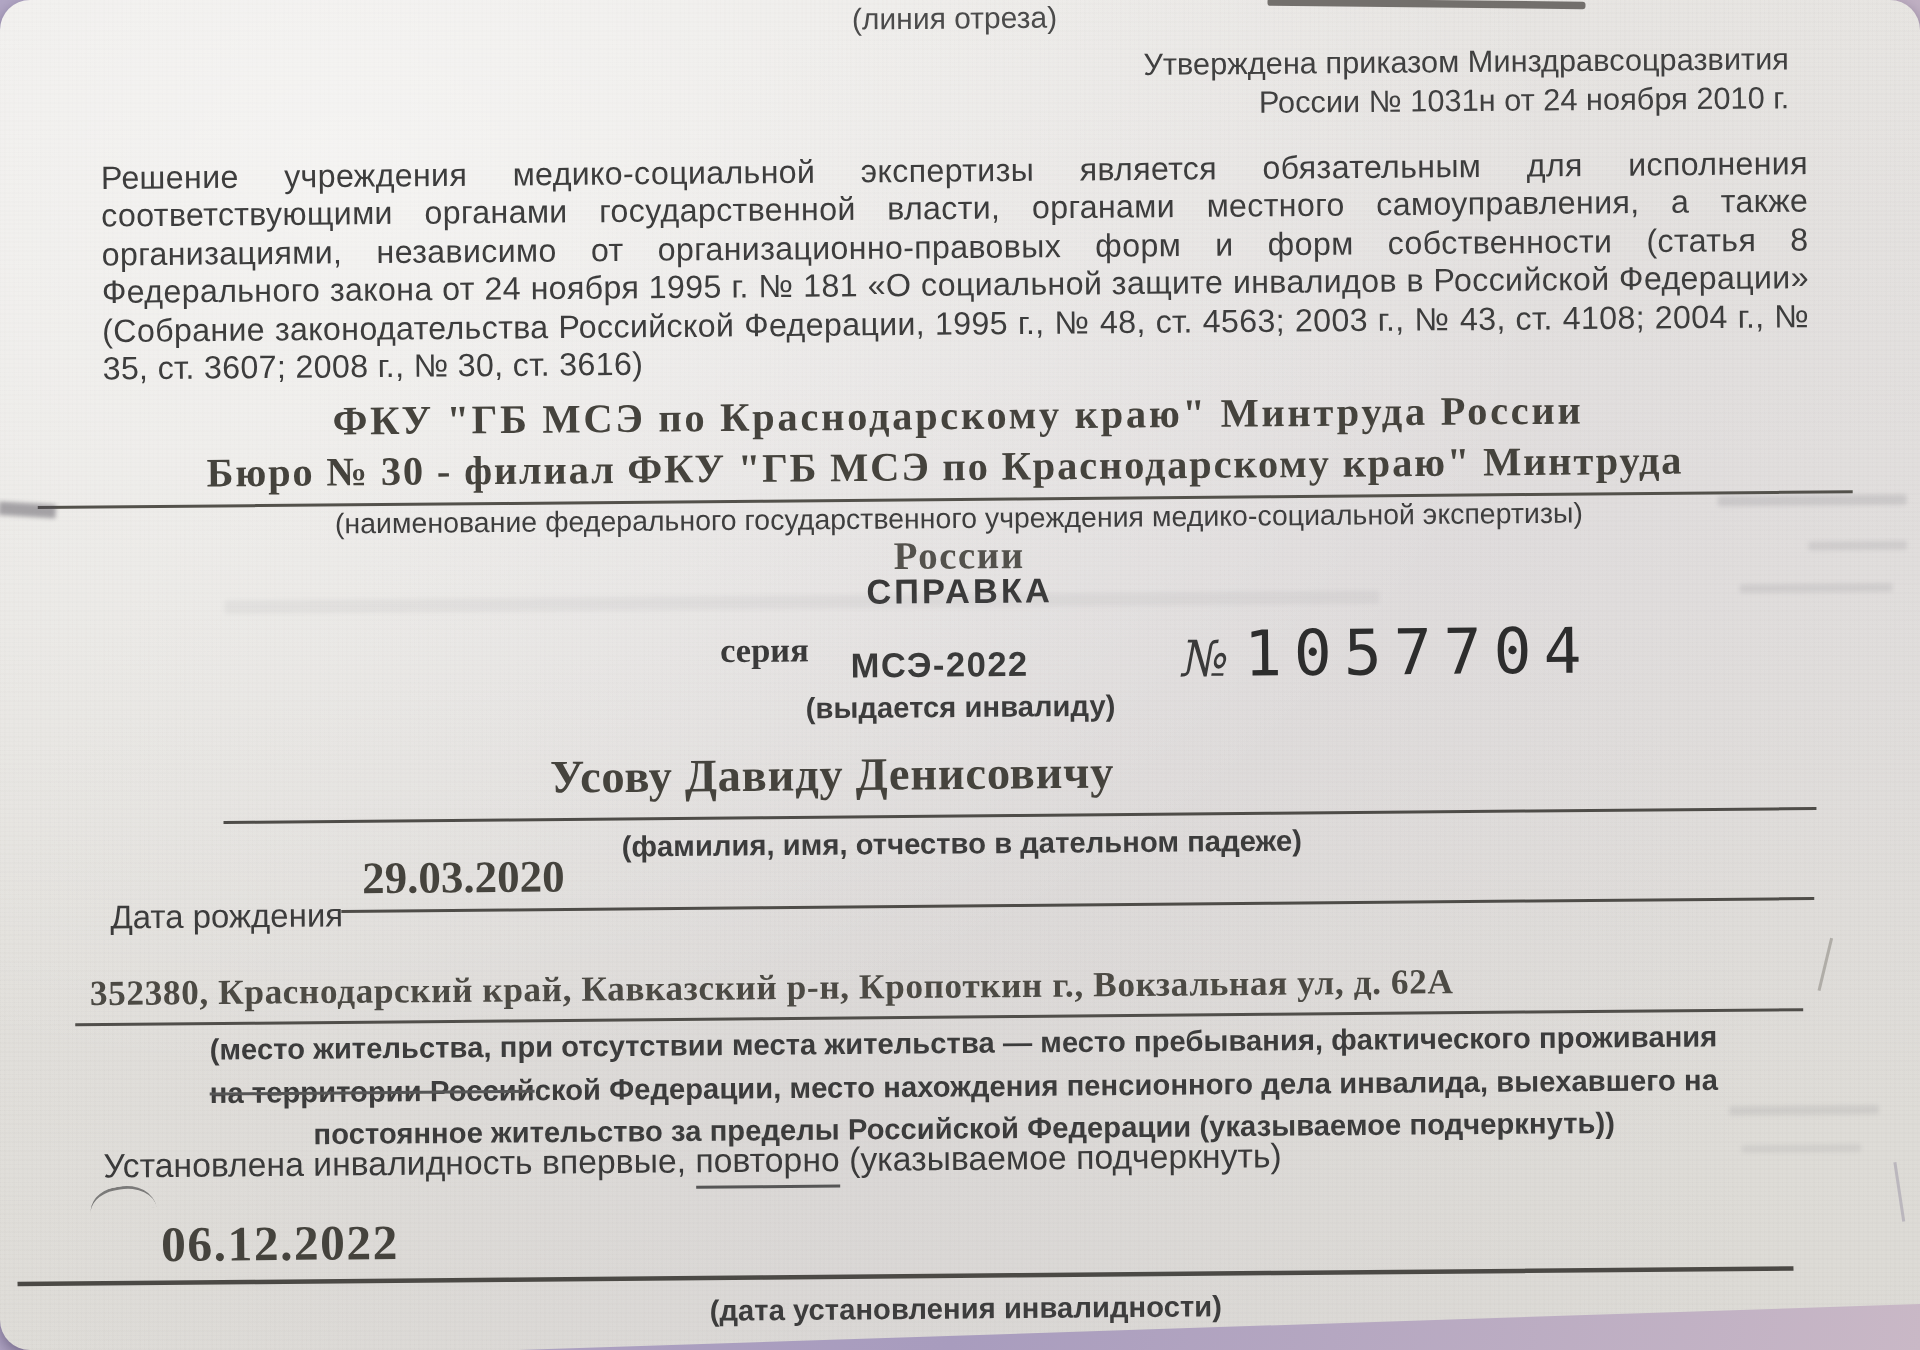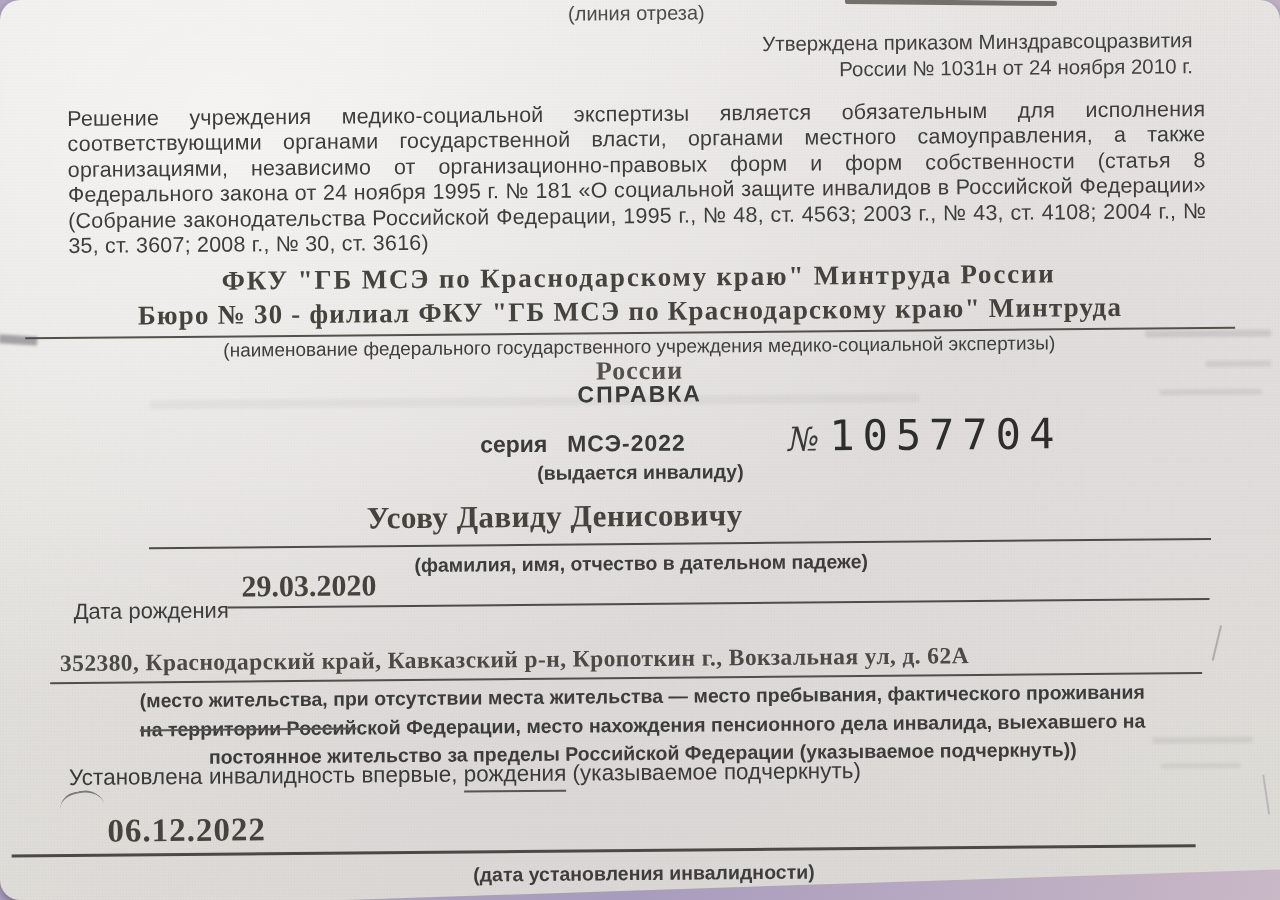--- a/index.html
+++ b/index.html
@@ -78,21 +78,21 @@
     text-align: center;
     font-size: 26px; letter-spacing: 1px;
     opacity: 0.9;
   }
   .title {
     top: 381px; left: 0; width: 100%;
     text-align: center;
     font-size: 23px; font-weight: bold; letter-spacing: 2px;
     color: #393939;
   }
-  .series-label { top: 430px; left: 480px; font-size: 23px; font-weight: bold; color: #3a3a3a; }
+  .series-label { top: 420px; left: 480px; font-size: 23px; font-weight: bold; color: #3a3a3a; font-family: Liberation Serif, serif; }
   .series-value { top: 430px; left: 567px; font-size: 23px; font-weight: bold; letter-spacing: 1px; color: #3a3a3a; }
   .number-group { top: 413px; left: 788px; white-space: nowrap; }
   .number-sign {
     font-family: "DejaVu Serif", "Liberation Serif", serif;
     font-style: italic;
     font-size: 33px; color: #3a3a3a;
     vertical-align: baseline;
   }
   .number-value {
     font-family: "DejaVu Sans Mono", monospace;
@@ -218,21 +218,21 @@
     </div>
 
     <div class="abs address-line serif-bold">352380, Краснодарский край, Кавказский р-н, Кропоткин г., Вокзальная ул, д. 62А</div>
     <div class="abs addr-caption">
       <div>(место жительства, при отсутствии места жительства — место пребывания, фактического проживания</div>
       <div><span class="struck">на территории Россий</span><span>ской Федерации, место нахождения пенсионного дела инвалида, выехавшего на</span></div>
       <div>постоянное жительство за пределы Российской Федерации (указываемое подчеркнуть))</div>
     </div>
 
     <div class="abs statement">
-      <span>Установлена инвалидность впервые, </span><span class="uline">рождения</span><span> (указываемое подчеркнуть)</span>
+      <span>Установлена инвалидность впервые, </span><span class="uline">повторно</span><span> (указываемое подчеркнуть)</span>
     </div>
 
     <div class="abs date-line">
       <span class="date-value serif-bold">06.12.2022</span>
     </div>
     <div class="abs date-caption">(дата установления инвалидности)</div>
 
     <div class="abs left-smudge"></div>
     <div class="abs ghost g1"></div>
     <div class="abs ghost g2"></div>

